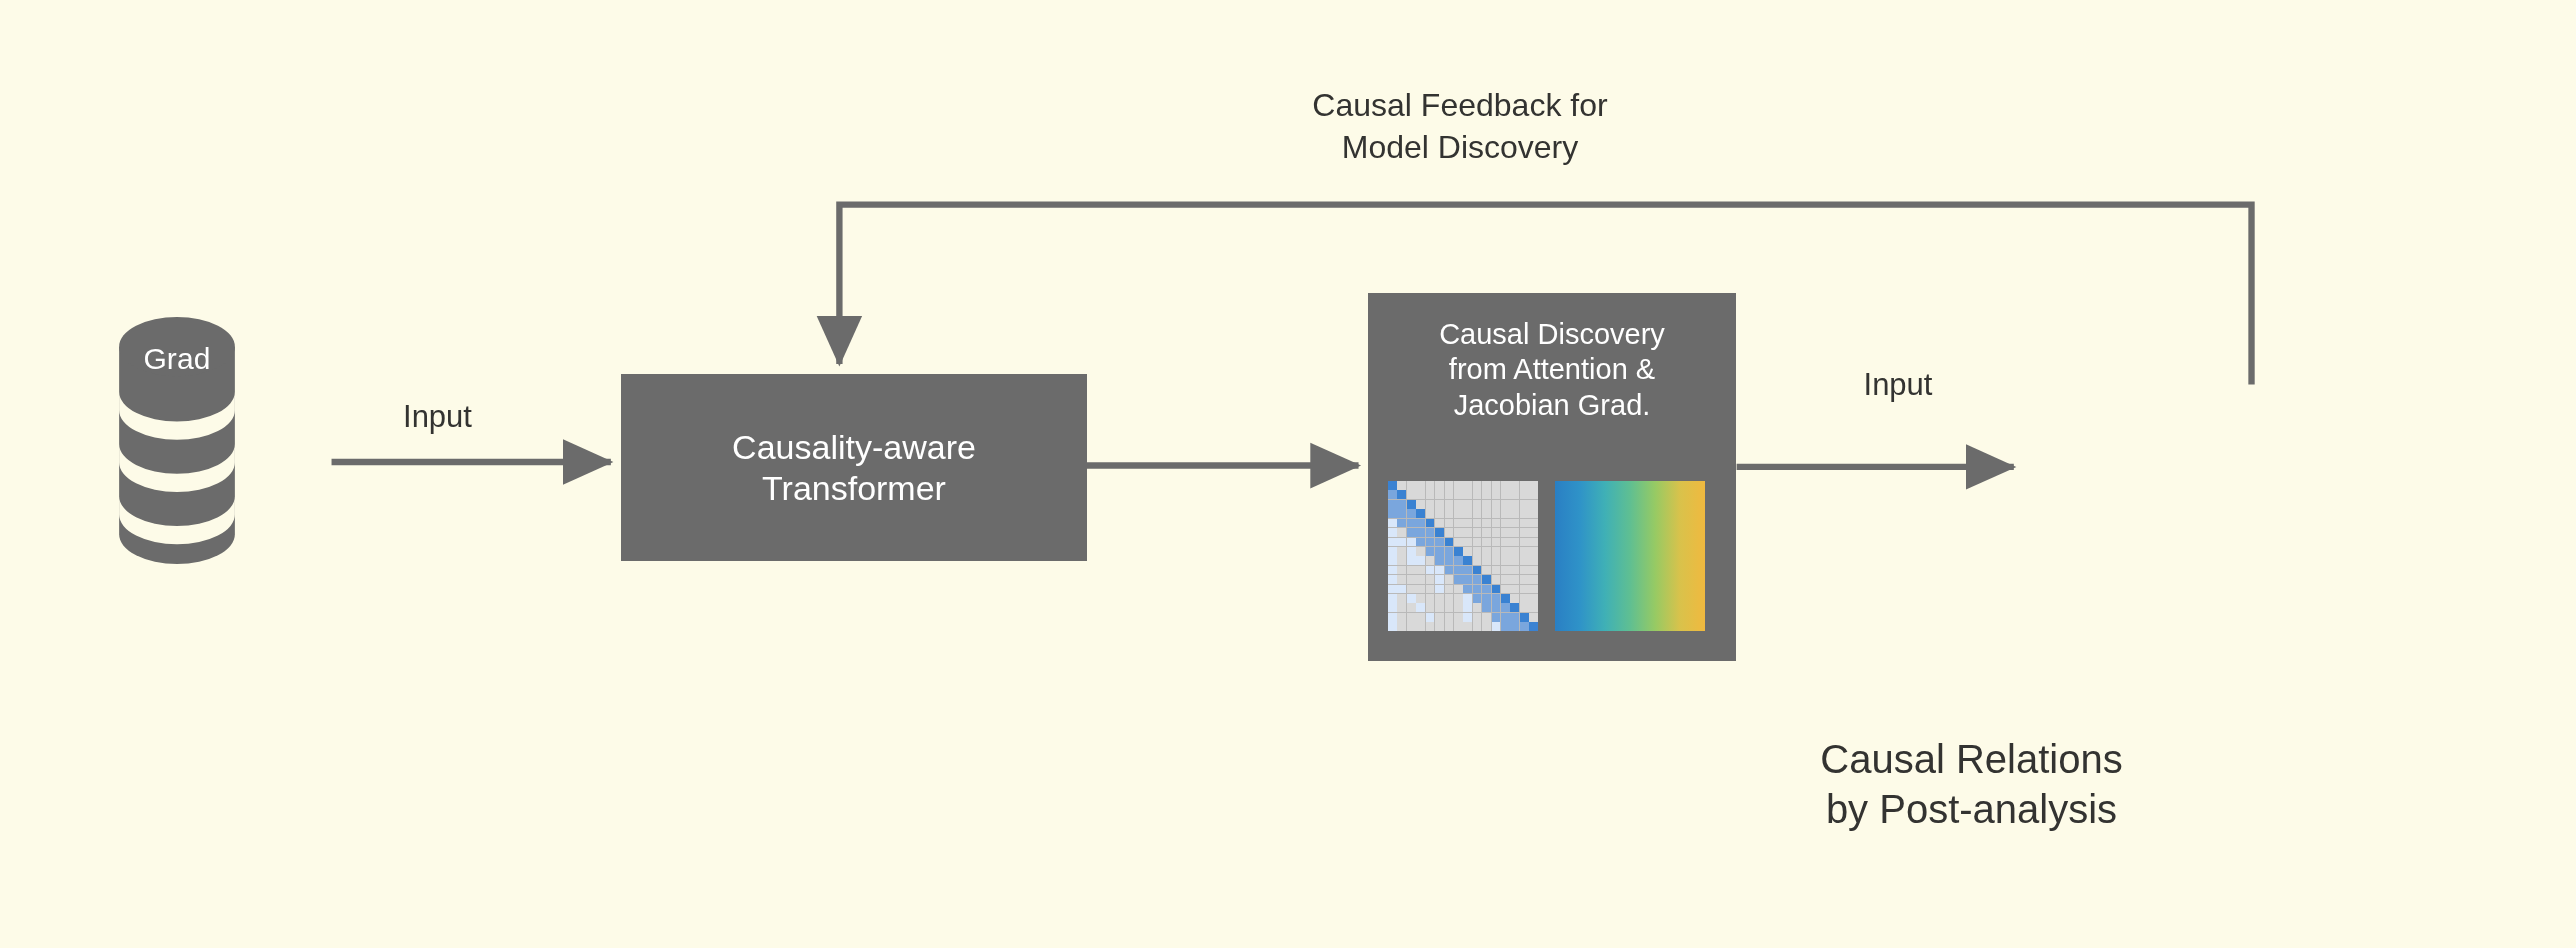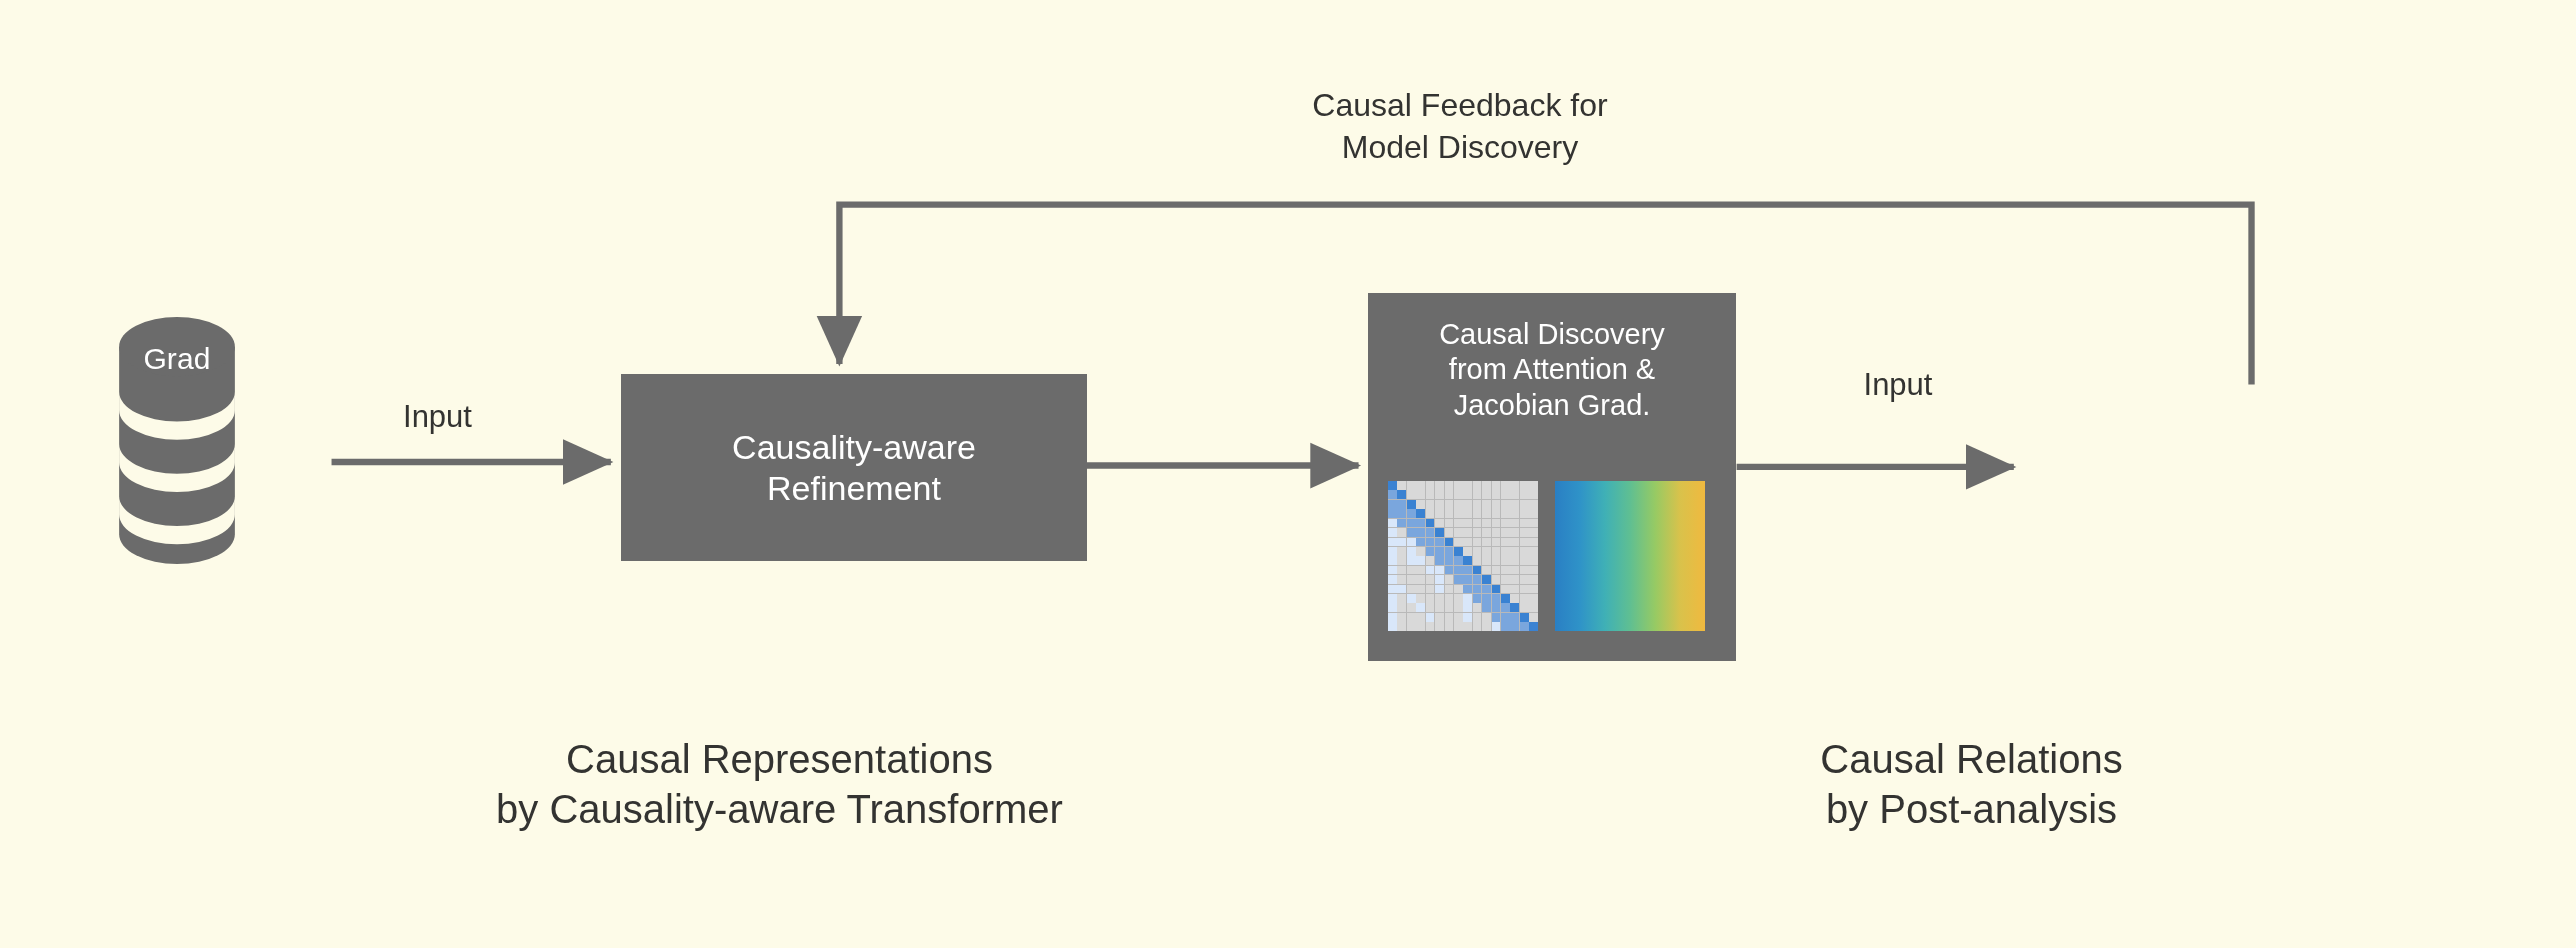--- a/index.html
+++ b/index.html
@@ -185,21 +185,21 @@
 
       <path d="M0,106 a82,42 0 0 0 164,0 l0,26 a82,42 0 0 1 -164,0 z" fill="#fdfbe8"></path>
       <path d="M0,180 a82,42 0 0 0 164,0 l0,26 a82,42 0 0 1 -164,0 z" fill="#fdfbe8"></path>
       <path d="M0,254 a82,42 0 0 0 164,0 l0,26 a82,42 0 0 1 -164,0 z" fill="#fdfbe8"></path>
     </svg>
     <div class="db-label">Grad</div>
   </div>
 
   <div class="abs gray-box" id="transformer-box">
     <span style="white-space:pre-line;">Causality-aware
-Refinement</span>
+Transformer</span>
   </div>
 
   <div class="abs" id="analysis-panel">
     <div id="analysis-title" style="white-space:pre-line;">Causal Discovery
 from Attention &amp;
 Jacobian Grad.</div>
 
     <div id="attention-matrix" style="grid-template-columns: repeat(16, 1fr); grid-template-rows: repeat(16, 1fr); background: rgb(185, 185, 185);">
         <div class="cell" style="background: rgb(58, 130, 210);"></div>
         <div class="cell" style="background: rgb(217, 217, 217);"></div>
@@ -464,20 +464,18 @@
 
 
   <div class="abs edge-label" id="label-input">Input</div>
 
 
   <div class="abs edge-label" id="label-output">Input</div>
 
   <div class="abs edge-label" id="label-feedback">Causal Feedback for
 Model Discovery</div>
 
-  <div class="abs caption" id="caption-left">Causal Representations
-by Causality-aware Transformer</div>
 
   <div class="abs caption" id="caption-right">Causal Relations
 by Post-analysis</div>
 
 </div>
 
 
 </body></html>

